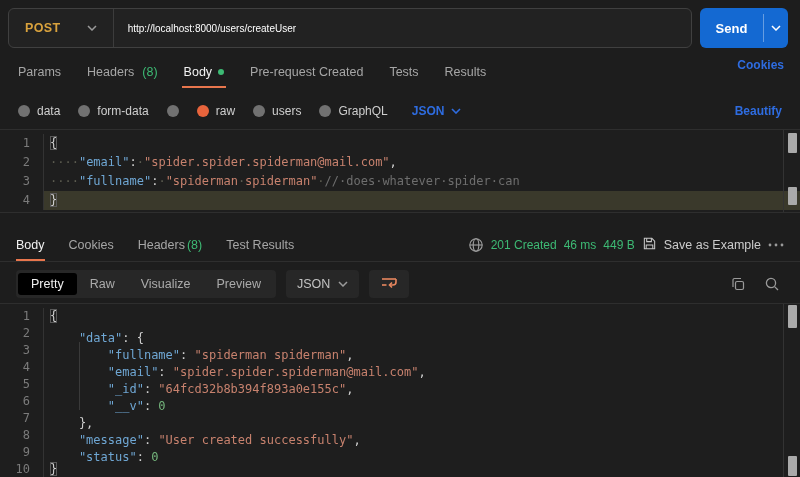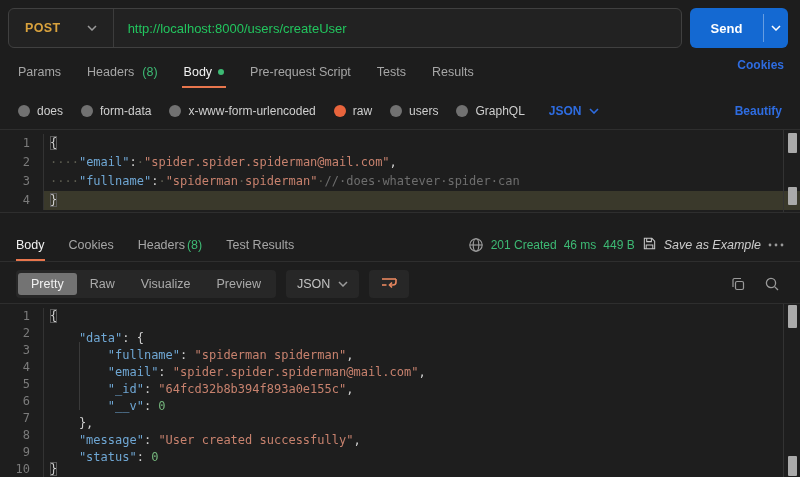--- a/index.html
+++ b/index.html
@@ -17,25 +17,25 @@
   .url-bar {
     flex:1; display:flex; align-items:center;
     background:#222222; border:1px solid #404040; border-radius:6px; overflow:hidden;
   }
   .method { display:flex; align-items:center; gap:26px; padding:0 16px; height:100%; cursor:pointer; }
   .method-label { color:#d9a23d; font-weight:bold; font-size:12.5px; letter-spacing:.4px; }
   .chev { color:#9a9a9a; display:flex; align-items:center; }
   .url-divider { width:1px; background:#3c3c3c; height:100%; }
   .url-input {
     flex:1; background:transparent; border:none; outline:none;
-    color:#22c55e; font-size:13px; padding:0 14px;
+    color:#ffffff; font-size:10px; padding:0 14px;
     font-family:"Liberation Sans", sans-serif;
   }
   .send-btn {
-    width:98px; background:#1469d2; border-radius:6px; display:flex; align-items:stretch;
+    width:88px; background:#1469d2; border-radius:6px; display:flex; align-items:stretch;
     color:#ffffff; overflow:hidden; cursor:pointer;
   }
   .send-main { flex:1; display:flex; align-items:center; justify-content:center; font-weight:bold; font-size:13px; }
   .send-sep { width:1px; background:rgba(255,255,255,.35); margin:6px 0; }
   .send-caret { width:24px; display:flex; align-items:center; justify-content:center; color:#fff; }
 
   
   .req-tabs { display:flex; height:30px; margin-top:10px; padding:0 16px; }
   .qtab { display:flex; align-items:center; gap:6px; height:100%; padding:0 2px; margin-right:22px;
           color:#a6a6a6; font-size:12.5px; border-bottom:2px solid transparent; cursor:pointer; }
@@ -81,28 +81,28 @@
   .sb-thumb { position:absolute; left:4px; width:9px; background:#aaaaaa; border-radius:1px; cursor:pointer; }
 
   
   .resp-header { display:flex; align-items:center; height:34px; margin-top:15px; padding:0 16px;
                  border-bottom:1px solid #2e2e2e; }
   .rtab { display:flex; align-items:center; height:100%; margin-right:24px; color:#a6a6a6; font-size:12.5px;
           border-bottom:2px solid transparent; padding-top:2px; cursor:pointer; }
   .rtab.active { color:#f2f2f2; border-bottom-color:#e8764d; }
   .meta { display:flex; align-items:center; gap:7px; margin-left:auto; }
   .meta-green { color:#3dba74; font-size:12px; }
-  .save-example { display:flex; align-items:center; gap:7px; color:#cccccc; font-size:12.5px; cursor:pointer;font-style:italic; }
+  .save-example { display:flex; align-items:center; gap:7px; color:#cccccc; font-size:12.5px; cursor:pointer; }
   .icon-btn { display:flex; align-items:center; justify-content:center; cursor:pointer; color:#9a9a9a; }
 
   
   .resp-toolbar { display:flex; align-items:center; height:30px; margin-top:7px; padding:0 16px; gap:10px; }
   .seg { display:flex; align-items:center; background:#272727; border-radius:4px; padding:2px; height:28px; }
   .seg-item { padding:4px 13px; border-radius:3px; color:#ababab; font-size:12.5px; cursor:pointer; }
-  .seg-item.active { background:#737373; color:#f0f0f0; }
+  .seg-item.active { background:#000000; color:#f0f0f0; }
   .pill { display:flex; align-items:center; gap:8px; background:#272727; border-radius:4px;
           height:28px; padding:0 11px; color:#c2c2c2; font-size:12.5px; cursor:pointer; }
   .toolbar-right { margin-left:auto; display:flex; align-items:center; gap:18px; padding-right:4px; }
 </style>
 </head>
 <body>
 
 <div class="app">
 
   <div class="url-row">
@@ -137,43 +137,42 @@
     </div>
     <div class="qtab">
       <span>Headers</span>
       <span class="count">(8)</span>
     </div>
     <div class="qtab active">
       <span>Body</span>
       <span class="green-dot"></span>
     </div>
     <div class="qtab">
-      <span>Pre-request Script</span>
+      <span>Pre-request Created</span>
     </div>
     <div class="qtab">
       <span>Tests</span>
     </div>
     <div class="qtab">
       <span>Results</span>
     </div>
     <span class="link push">Cookies</span>
   </div>
 
   <div class="body-type">
     <div class="radio-opt">
       <span class="radio-circle"></span>
-      <span>does</span>
+      <span>data</span>
     </div>
     <div class="radio-opt">
       <span class="radio-circle"></span>
       <span>form-data</span>
     </div>
     <div class="radio-opt">
       <span class="radio-circle"></span>
-      <span>x-www-form-urlencoded</span>
     </div>
     <div class="radio-opt sel">
       <span class="radio-circle"></span>
       <span>raw</span>
     </div>
     <div class="radio-opt">
       <span class="radio-circle"></span>
       <span>users</span>
     </div>
     <div class="radio-opt">

